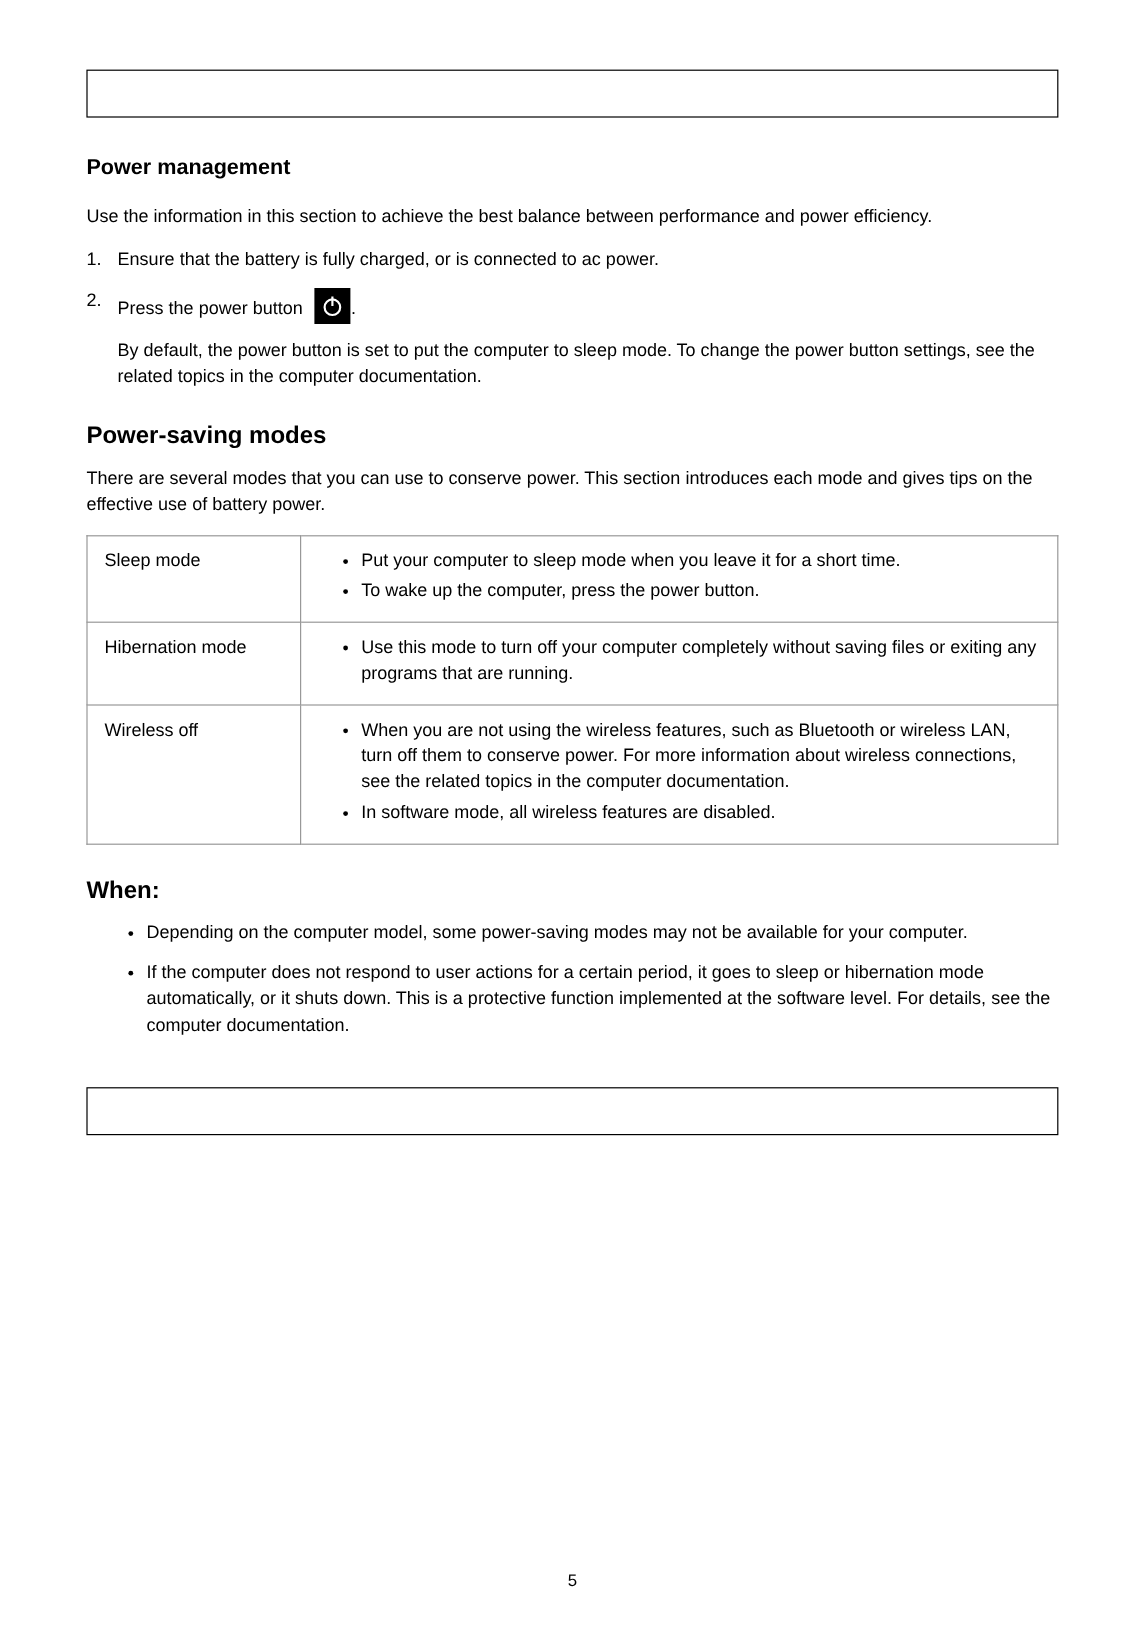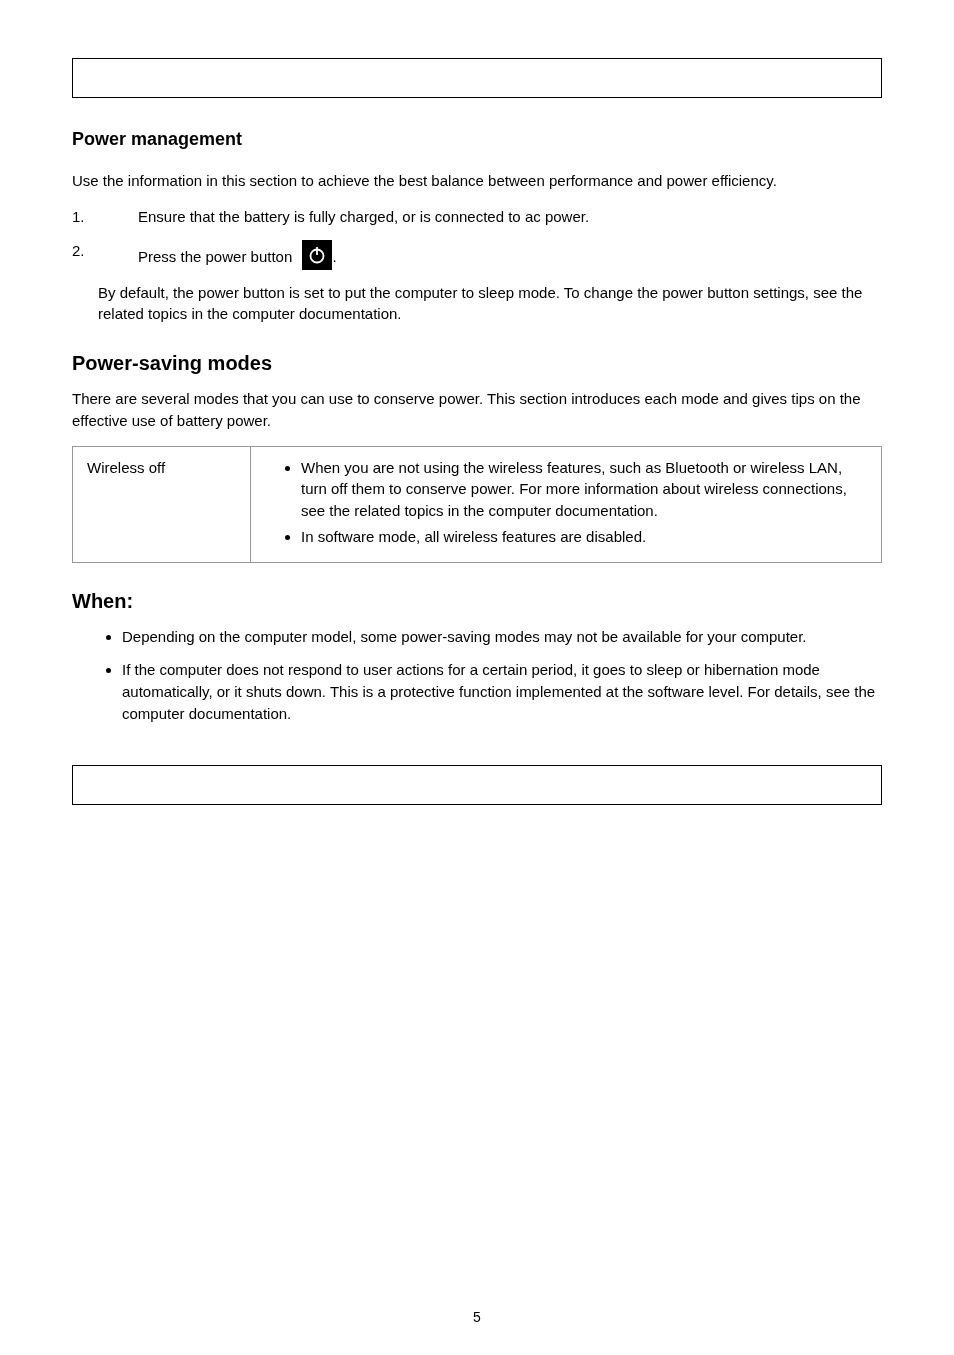--- a/index.html
+++ b/index.html
@@ -3,21 +3,21 @@
 <meta charset="utf-8">
 <style>
 * { box-sizing: border-box; margin: 0; padding: 0; }
 html, body { width: 954px; height: 1355px; background: #ffffff; }
 body { font-family: Arial, Helvetica, sans-serif; color: #000000; font-size: 15px; line-height: 1.45; padding: 58px 72px 40px 72px; position: relative; }
 .banner { border: 1.5px solid #000; height: 40px; width: 100%; margin-bottom: 28px; }
 h1 { font-size: 18px; font-weight: bold; margin-bottom: 18px; }
 p.body { margin-bottom: 14px; }
 .step { display: flex; margin-bottom: 12px; }
 .step .num { width: 26px; flex-shrink: 0; }
-.step .txt { flex: 1; margin-left: 40px; }
+.step .txt { flex: 1; }
 .indent { margin-left: 26px; margin-bottom: 14px; }
 h2 { font-size: 20px; font-weight: bold; margin-top: 24px; margin-bottom: 10px; }
 .power-icon { display: inline-block; width: 30px; height: 30px; background: #000; color: #fff; vertical-align: -8px; margin-left: 6px; position: relative; }
 .power-icon svg { position: absolute; top: 4px; left: 4px; }
 table.modes { width: 100%; border-collapse: collapse; margin-top: 6px; margin-bottom: 20px; }
 table.modes td { border: 1px solid #989898; vertical-align: top; padding: 10px 10px 10px 14px; }
 table.modes td.col1 { width: 178px; }
 table.modes ul { list-style: disc; padding-left: 36px; }
 table.modes li { margin-bottom: 4px; }
 ul.notes { list-style: disc; padding-left: 50px; margin-bottom: 22px; }
@@ -50,20 +50,37 @@
 </div>
 
 <p class="indent">By default, the power button is set to put the computer to sleep mode. To change the power button settings, see the related topics in the computer documentation.</p>
 
 <h2>Power-saving modes</h2>
 
 <p class="body">There are several modes that you can use to conserve power. This section introduces each mode and gives tips on the effective use of battery power.</p>
 
 <table class="modes">
   <tbody>
+      <tr>
+    <td class="col1">Sleep mode</td>
+    <td>
+      <ul>
+        <li>Put your computer to sleep mode when you leave it for a short time.</li>
+        <li>To wake up the computer, press the power button.</li>
+      </ul>
+    </td>
+  </tr>
+  <tr>
+    <td class="col1">Hibernation mode</td>
+    <td>
+      <ul>
+        <li>Use this mode to turn off your computer completely without saving files or exiting any programs that are running.</li>
+      </ul>
+    </td>
+  </tr>
   <tr>
     <td class="col1">Wireless off</td>
     <td>
       <ul>
         <li>When you are not using the wireless features, such as Bluetooth or wireless LAN, turn off them to conserve power. For more information about wireless connections, see the related topics in the computer documentation.</li>
         <li>In software mode, all wireless features are disabled.</li>
       </ul>
     </td>
   </tr>
 </tbody>

